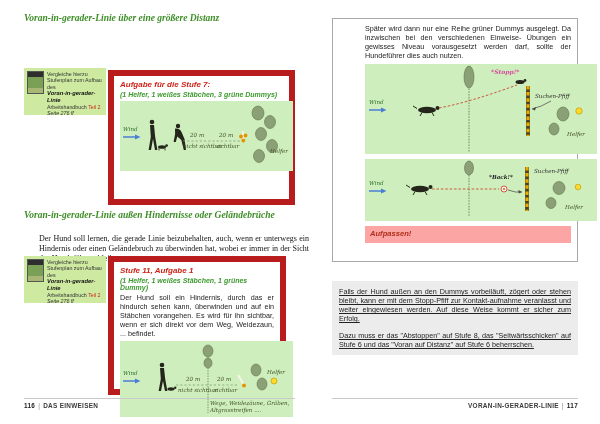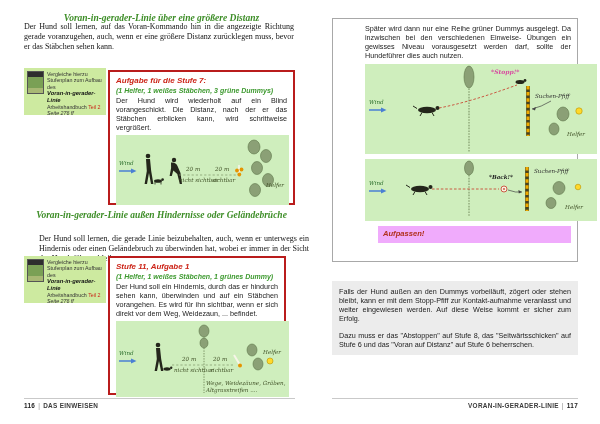--- a/index.html
+++ b/index.html
@@ -1,48 +1,48 @@
 <!DOCTYPE html>
 <html><head>
 <meta charset="utf-8">
 <style>
   html,body{margin:0;padding:0;background:#fff;}
   #canvas{position:relative;width:600px;height:424px;background:#ffffff;overflow:hidden;
           font-family:"Liberation Sans",sans-serif;color:#111;}
   .abs{position:absolute;}
 
   
-  .h-green{font:italic bold 9.5px "Liberation Serif",serif;color:#3e8e28;text-align:center;}
+  .h-green{font:italic bold 9.5px "Liberation Serif",serif;color:#3e8e28;}
   .body-serif{font:8px/10px "Liberation Serif",serif;color:#141414;text-align:justify;}
 
   
   .ref{width:82px;height:47px;background:#cdeaa0;display:flex;gap:3px;padding:3px;box-sizing:border-box;}
   .thumb{width:15px;height:21px;border:1px solid #555;background:#6a9a4a;flex:0 0 auto;display:flex;flex-direction:column;}
   .thumb .t1{height:5px;background:#2e2e2e;}
   .thumb .t2{flex:1;background:#7aa055;}
   .thumb .t3{height:5px;background:#a8b874;}
   .ref-txt{font:5.3px/6.3px "Liberation Sans",sans-serif;color:#333;}
   .ref-title{font:italic bold 5.8px/7px "Liberation Sans",sans-serif;color:#111;}
   .ref-pages{font-style:italic;}
   .red{color:#cc2418;}
 
   
-  .task{background:#fff;border:2px solid #b91c1c;box-sizing:border-box;padding:4px 6px;}
+  .task{background:#fff;border:6px solid #b91c1c;box-sizing:border-box;padding:4px 6px;}
   .task-title{font:italic bold 8px "Liberation Sans",sans-serif;color:#cc2418;margin-bottom:2px;}
   .task-mat{font:italic bold 7px "Liberation Sans",sans-serif;color:#3e9a30;margin-bottom:2px;}
   .task-body{font:7.2px/9px "Liberation Sans",sans-serif;color:#222;text-align:justify;}
   .illo{display:block;margin-top:3px;}
 
   
   .bigbox{background:#fff;border:1px solid #a8a8a8;box-sizing:border-box;padding:5px 6px;}
   .sans-body{font:7.2px/9px "Liberation Sans",sans-serif;color:#222;text-align:justify;}
-  .warn{background:#f0abfc;padding:3px 5px;margin-top:5px;margin-left:13px;}
+  .warn{background:#fca5a5;padding:3px 5px;margin-top:5px;}
   .warn-title{font:italic bold 7.6px "Liberation Sans",sans-serif;color:#b0301c;margin-bottom:2px;}
   .graypad{background:#ececec;box-sizing:border-box;padding:6px 7px;}
-  .graypad p{margin:0 0 8px 0;}
+  .graypad p{margin:0 0 8px 0;text-decoration:underline;}
   .graypad p:last-child{margin-bottom:0;}
 
   
   .rule{height:1px;background:#c9c9c9;}
   .footer{font:bold 6.4px "Liberation Sans",sans-serif;color:#222;letter-spacing:.3px;}
   .footer .sep{color:#888;font-weight:normal;padding:0 3px;}
   .footer .chap{color:#3a3a3a;}
 
   
   .illo-bg{fill:#cfeebd;}
@@ -61,41 +61,39 @@
   .whistle{font:italic 5.6px "DejaVu Serif",serif;fill:#2f2f2f;}
   .thin-arrow{stroke:#444;stroke-width:.7;fill:none;}
 </style>
 </head>
 <body>
 
 <div id="canvas">
 
   <div class="abs h-green" style="left:24px;top:13px;width:275px;">Voran-in-gerader-Linie über eine größere Distanz</div>
 
-  <p class="abs body-serif" style="left:24px;top:22px;width:270px;margin:0;">Der Hund soll lernen, auf das Voran-Kommando hin in die angezeigte Richtung gerade voranzugehen, auch, wenn er eine größere Distanz zurücklegen muss, bevor er das Stäbchen sehen kann.</p>
 
   <aside class="abs ref" style="left:24px;top:68px;">
     <div class="thumb">
       <div class="t1"></div>
       <div class="t2"></div>
       <div class="t3"></div>
     </div>
     <div class="ref-txt">
       <div>Vergleiche hierzu</div>
       <div>Stufenplan zum Aufbau des</div>
       <div class="ref-title">Voran-in-gerader-Linie</div>
       <div><span>Arbeitshandbuch</span> <span class="red">Teil 2</span></div>
       <div class="ref-pages">Seite 276 ff</div>
     </div>
   </aside>
 
   <div class="abs task" style="left:108px;top:70px;width:187px;height:135px;">
     <div class="task-title">Aufgabe für die Stufe 7:</div>
     <div class="task-mat">(1 Helfer, 1 weißes Stäbchen, 3 grüne Dummys)</div>
-    <div class="task-body">Der Hund wird wiederholt auf ein Blind vorangeschickt. Die Distanz, nach der er das Stäbchen erblicken kann, wird schrittweise vergrößert.</div>
 
     <svg class="illo" width="173" height="70" viewBox="0 0 173 70">
       <rect class="illo-bg" width="173" height="70"></rect>
       <text x="3" y="30" class="script wind">Wind</text>
       <g>
         <line x1="3" y1="36" x2="15" y2="36" class="warrow"></line>
         <path d="M15,33.6 L20.5,36 L15,38.4 z" fill="#4a7fd4"></path>
       </g>
       <g class="fig">
         <circle cx="32" cy="21" r="2.3"></circle>

